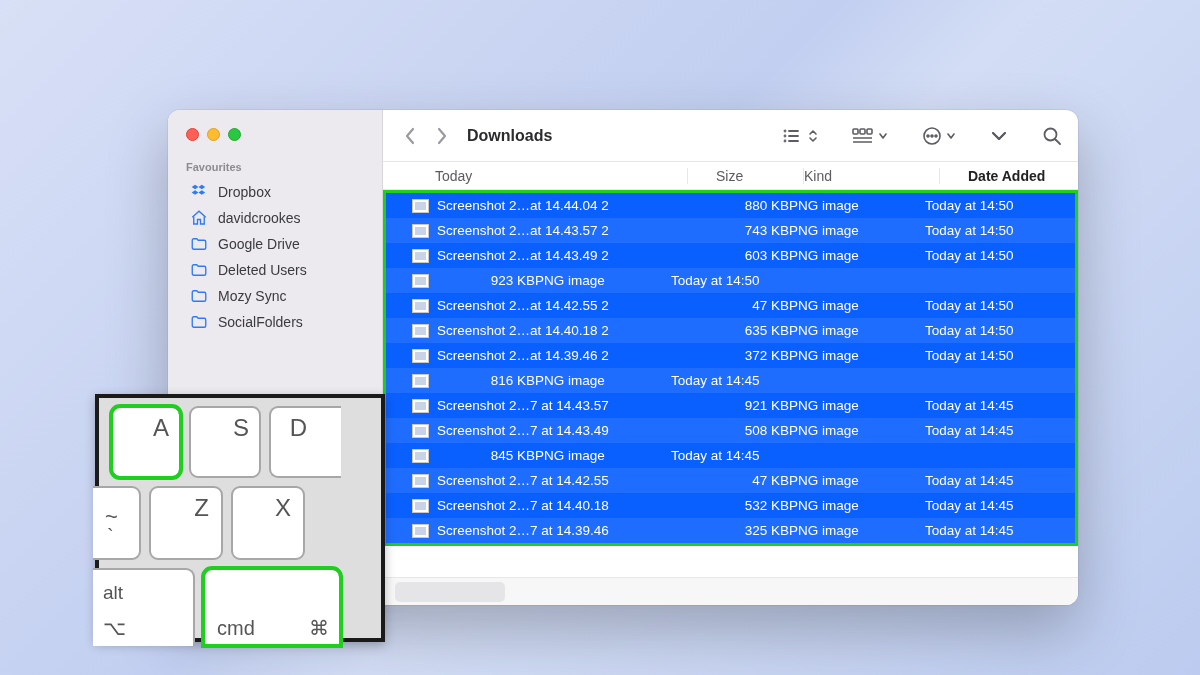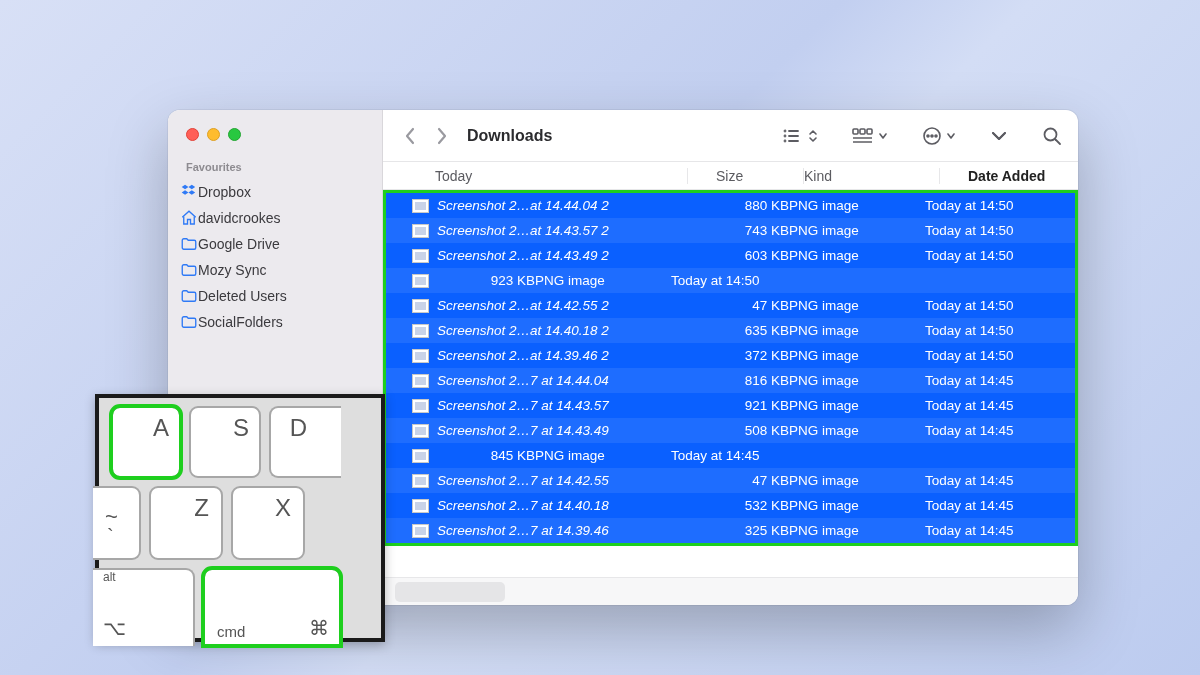--- a/index.html
+++ b/index.html
@@ -19,21 +19,21 @@
   .sidebar {
     width: 215px; background: #eceaee; border-right: 1px solid #d9d7db;
     padding-top: 14px; font-size: 14px;
   }
   .traffic { display: flex; gap: 8px; padding: 4px 0 20px 18px; }
   .dot { width: 13px; height: 13px; border-radius: 50%; }
   .dot.red { background: #ff5f57; border: 1px solid #e24238; }
   .dot.yel { background: #febc2e; border: 1px solid #dea023; }
   .dot.grn { background: #28c840; border: 1px solid #24a532; }
   .fav-head { color: #8d8b90; font-weight: 600; font-size: 11px; padding: 0 18px 6px; }
-  .side-item { display: flex; align-items: center; padding: 4px 12px; color: #3b3a3e; cursor: default; }
+  .side-item { display: flex; align-items: center; gap: 10px; padding: 4px 22px; color: #3b3a3e; cursor: default; }
   .side-item .ic { width: 18px; height: 18px; display: flex; align-items: center; justify-content: center; color: #2f7af6; flex-shrink: 0; }
   .side-item span.lbl { white-space: nowrap; overflow: hidden; text-overflow: ellipsis; }
 
   .main { flex: 1; display: flex; flex-direction: column; }
   .toolbar {
     height: 52px; display: flex; align-items: center; gap: 10px;
     padding: 0 16px; border-bottom: 1px solid #e6e6e8;
   }
   .nav-btn { width: 22px; height: 22px; color: #9a9aa0; display: flex; align-items: center; justify-content: center; }
   .title { font-weight: 600; font-size: 16px; color: #2b2b2e; margin-left: 4px; }
@@ -53,21 +53,21 @@
   .files { flex: 1; overflow: hidden; }
   .sel-wrap { border: 3px solid #1ecf1e; }
   .row {
     display: flex; align-items: center; height: 25px;
     background: #0a60ff; color: #fff; font-size: 13.5px;
     padding-left: 26px;
   }
   .row:nth-child(even) { background: #1e6dff; }
   .row .thumb { width: 17px; height: 14px; background: #fff; border: 1px solid #c8c8c8; margin-right: 8px; flex-shrink:0; display:flex; align-items:center; justify-content:center;}
   .row .thumb::before { content:""; width:11px; height:8px; background:#c9d3e8; }
-  .row .fn { width: 254px; white-space: nowrap; overflow: hidden; font-style: italic; }
+  .row .fn { width: 254px; white-space: nowrap; overflow: hidden; }
   .row .sz { width: 98px; text-align: right; padding-right: 0; }
   .row .kd { width: 136px; }
   .row .da { }
 
   .footer { height: 28px; background: #f7f7f8; border-top: 1px solid #e7e7e9; }
   .footer .pill { width: 110px; height: 20px; background: #e5e5e7; border-radius: 5px; margin: 4px 0 0 12px; }
 
   
   .kbd {
     position: absolute; left: 95px; top: 394px; width: 290px; height: 248px;
@@ -88,23 +88,23 @@
   .kAlt { left: -6px; top: 170px; width: 102px; height: 78px; border-left:none; border-bottom:none; border-top-left-radius:0; border-bottom-left-radius:0; border-bottom-right-radius:0;}
   .kCmd { left: 104px; top: 170px; width: 138px; height: 78px; border-bottom:none; border-bottom-left-radius:0; border-bottom-right-radius:0;}
   .kletter { position:absolute; font-size: 24px; }
   .kA .kletter { right: 10px; top: 6px; }
   .kS .kletter { right: 10px; top: 6px; }
   .kD .kletter { right: 34px; top: 6px; }
   .kZ .kletter { right: 12px; top: 6px; }
   .kX .kletter { right: 12px; top: 6px; }
   .kTil .tilde { position:absolute; left: 12px; top: 16px; font-size: 22px; }
   .kTil .btick { position:absolute; left: 14px; bottom: 10px; font-size: 20px; }
-  .kAlt .small { position:absolute; left:10px; top:0; font-size:12px; }
+  .kAlt .small { position:absolute; left:10px; top:12px; font-size:19px; }
   .kAlt .sym { position:absolute; left:10px; bottom:6px; font-size:20px; }
-  .kCmd .small { position:absolute; left:12px; bottom:6px; font-size:15px; }
+  .kCmd .small { position:absolute; left:12px; bottom:6px; font-size:20px; }
   .kCmd .sym { position:absolute; right:10px; bottom:6px; font-size:20px; }
 
   svg { display: block; }
 </style>
 </head>
 <body>
 
 <div class="finder">
   <div class="sidebar">
     <div class="traffic">
@@ -138,29 +138,29 @@
             </svg>
           </span>
           <span class="lbl">Google Drive</span>
         </div>
         <div class="side-item">
           <span class="ic">
             <svg width="18" height="18" viewBox="0 0 24 24" fill="none" stroke="#2f7af6" stroke-width="1.8">
               <path d="M3 7a2 2 0 012-2h4l2 2h8a2 2 0 012 2v8a2 2 0 01-2 2H5a2 2 0 01-2-2V7z"></path>
             </svg>
           </span>
+          <span class="lbl">Deleted Users</span>
+        </div>
+        <div class="side-item">
+          <span class="ic">
+            <svg width="18" height="18" viewBox="0 0 24 24" fill="none" stroke="#2f7af6" stroke-width="1.8">
+              <path d="M3 7a2 2 0 012-2h4l2 2h8a2 2 0 012 2v8a2 2 0 01-2 2H5a2 2 0 01-2-2V7z"></path>
+            </svg>
+          </span>
           <span class="lbl">Mozy Sync</span>
-        </div>
-        <div class="side-item">
-          <span class="ic">
-            <svg width="18" height="18" viewBox="0 0 24 24" fill="none" stroke="#2f7af6" stroke-width="1.8">
-              <path d="M3 7a2 2 0 012-2h4l2 2h8a2 2 0 012 2v8a2 2 0 01-2 2H5a2 2 0 01-2-2V7z"></path>
-            </svg>
-          </span>
-          <span class="lbl">Deleted Users</span>
         </div>
         <div class="side-item">
           <span class="ic">
             <svg width="18" height="18" viewBox="0 0 24 24" fill="none" stroke="#2f7af6" stroke-width="1.8">
               <path d="M3 7a2 2 0 012-2h4l2 2h8a2 2 0 012 2v8a2 2 0 01-2 2H5a2 2 0 01-2-2V7z"></path>
             </svg>
           </span>
           <span class="lbl">SocialFolders</span>
         </div>
       </div>
@@ -285,21 +285,20 @@
           </div>
           <div class="row">
             <span class="thumb"></span>
             <span class="fn">Screenshot 2…at 14.39.46 2</span>
             <span class="sz">372 KB</span>
             <span class="kd">PNG image</span>
             <span class="da">Today at 14:50</span>
           </div>
           <div class="row">
             <span class="thumb"></span>
-            <span class="fn">Screenshot 2…7 at 14.44.04</span>
             <span class="sz">816 KB</span>
             <span class="kd">PNG image</span>
             <span class="da">Today at 14:45</span>
           </div>
           <div class="row">
             <span class="thumb"></span>
             <span class="fn">Screenshot 2…7 at 14.43.57</span>
             <span class="sz">921 KB</span>
             <span class="kd">PNG image</span>
             <span class="da">Today at 14:45</span>

